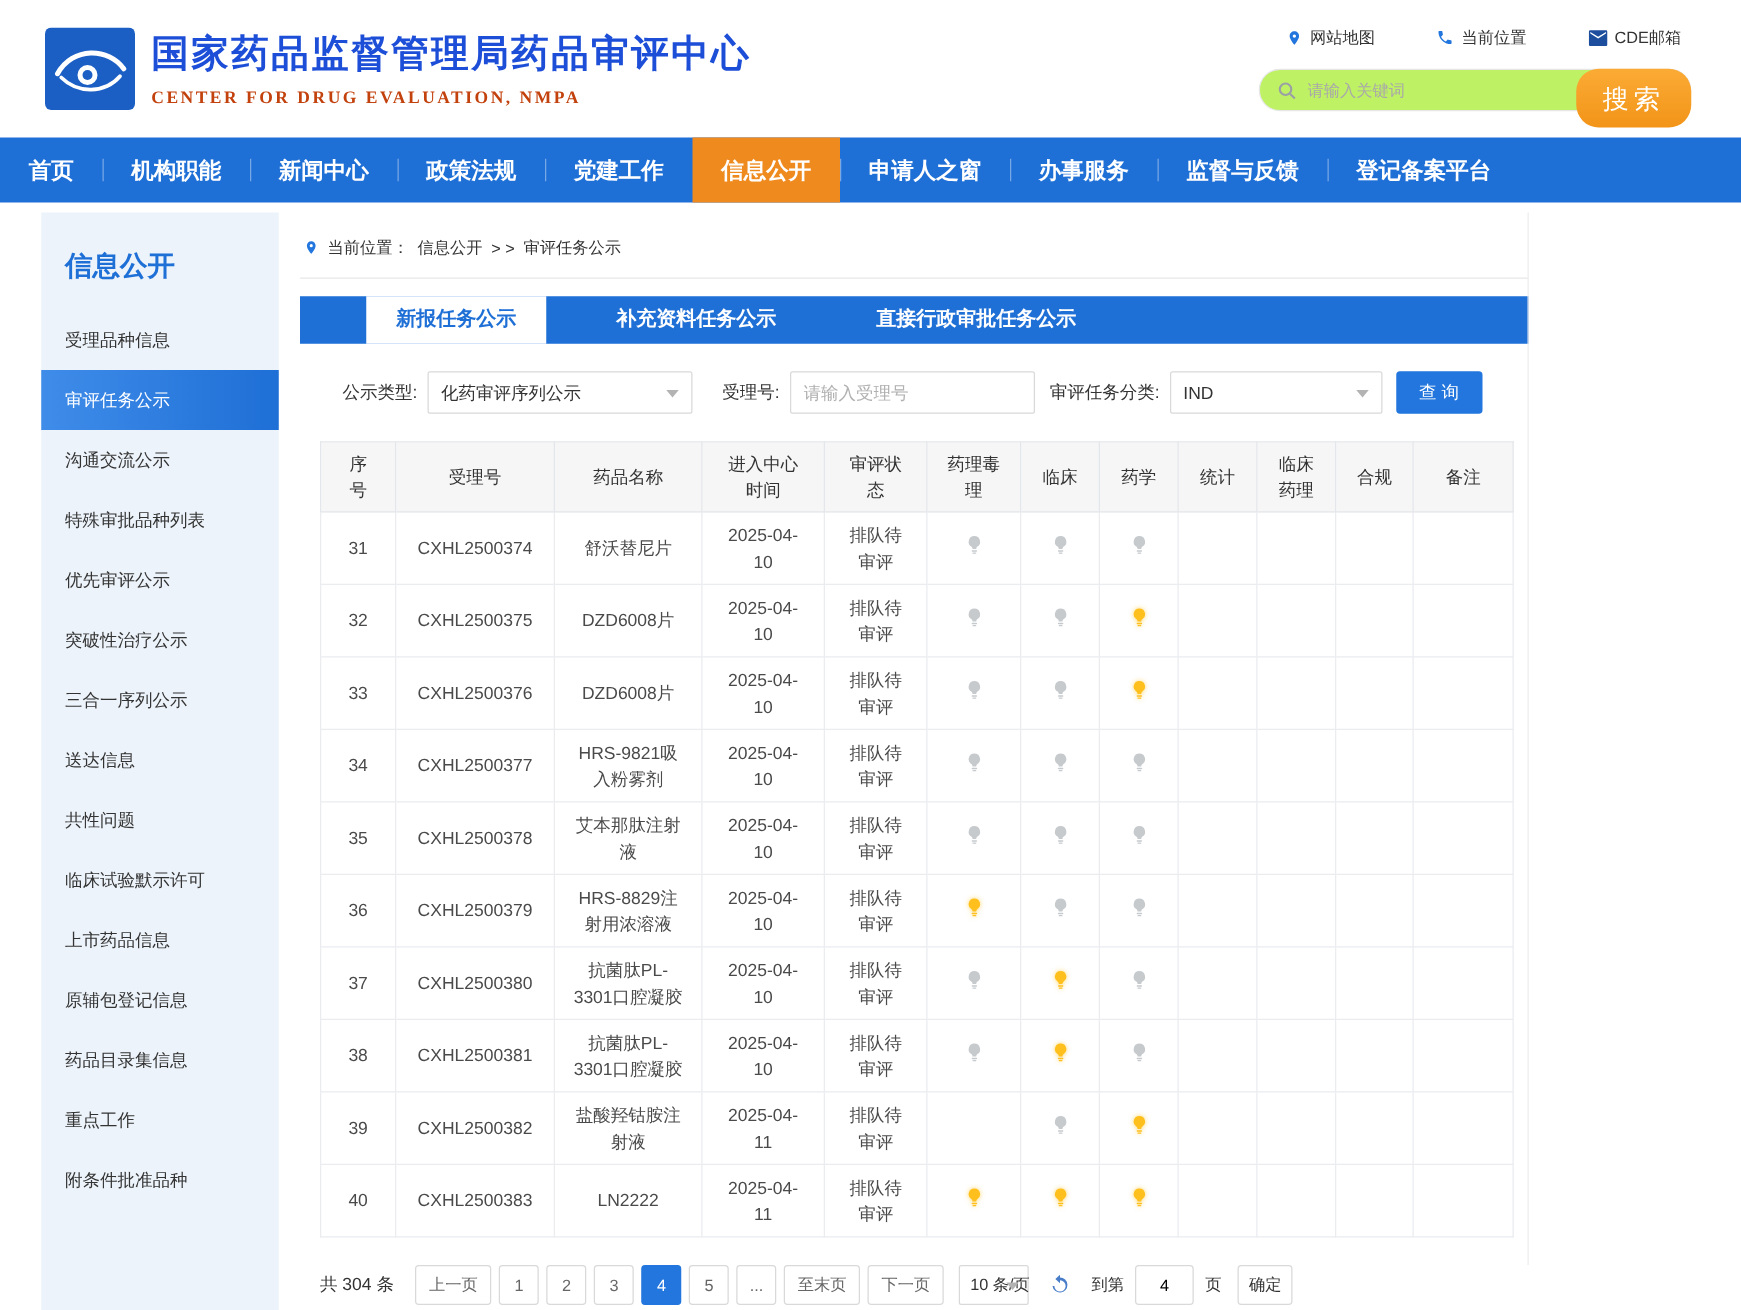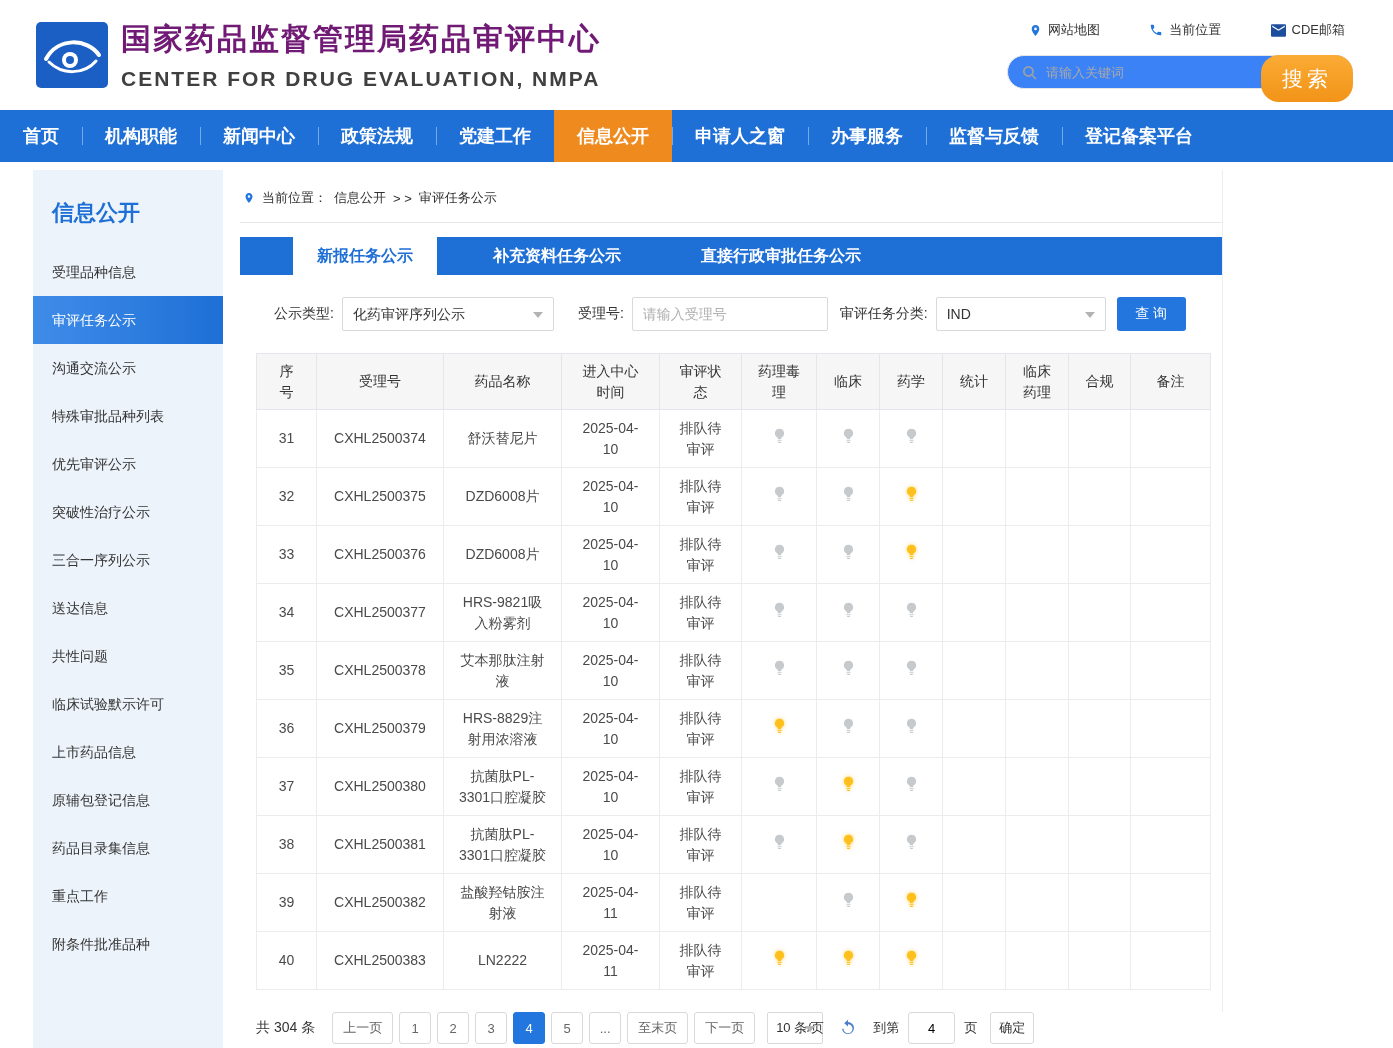--- a/index.html
+++ b/index.html
@@ -5,27 +5,27 @@
   * { margin:0; padding:0; box-sizing:border-box; }
   html,body { width:1393px; height:1048px; }
   body {
     font-family:"Liberation Sans","DejaVu Sans",sans-serif;
     background:#fff; color:#333; overflow:hidden; position:relative;
   }
   
   .site-header { height:110px; display:flex; align-items:center; padding:0 40px 0 36px; }
   .logo { flex:0 0 72px; height:66px; cursor:pointer; }
   .title-block { margin-left:13px; }
-  .site-title { font-size:30px; font-weight:bold; color:#701a75; letter-spacing:2px; white-space:nowrap; }
-  .site-subtitle { font-size:21px; font-weight:bold; color:#404040; letter-spacing:2px; margin-top:7px; white-space:nowrap; }
+  .site-title { font-size:30px; font-weight:bold; color:#1d4ed8; letter-spacing:2px; white-space:nowrap; }
+  .site-subtitle { font-size:14px; font-weight:bold; color:#c2410c; letter-spacing:2px; margin-top:7px; white-space:nowrap;font-family:Liberation Serif, serif; }
   .header-right { margin-left:auto; width:346px; display:flex; flex-direction:column; gap:16px; }
   .quick-links { display:flex; justify-content:space-between; padding:0 8px 0 22px; }
   .quick-link { display:flex; align-items:center; gap:6px; font-size:13px; color:#333; cursor:pointer; }
   .ql-icon { display:flex; }
-  .search-bar { position:relative; height:34px; background:#3b82f6; border:1px solid #e6e6e6; border-radius:17px; display:flex; align-items:flex-start; }
+  .search-bar { position:relative; height:34px; background:#bef264; border:1px solid #e6e6e6; border-radius:17px; display:flex; align-items:flex-start; }
   .search-icon { position:absolute; left:13px; top:8px; display:flex; }
   .search-input { flex:1; height:100%; border:none; outline:none; background:transparent; padding:0 98px 0 38px; font-size:13px; color:#333; }
   .search-input::placeholder { color:#a9a9a9; }
   .search-btn { position:absolute; right:-1px; top:-1px; width:92px; height:47px; border:none; border-radius:18px;
     background:linear-gradient(180deg,#fbab35,#f29418); color:#fff; font-size:21px; font-weight:normal; letter-spacing:4px; cursor:pointer; }
   
   .main-nav { height:52px; background:#1e6fd6; display:flex; align-items:center; }
   .nav-item { position:relative; height:52px; line-height:52px; padding:0 23px; color:#fff; font-size:18px; font-weight:bold; cursor:pointer; white-space:nowrap; }
   .nav-item + .nav-item::before { content:""; position:absolute; left:0; top:17px; width:1px; height:18px; background:rgba(255,255,255,.4); }
   .nav-item.active { background:#ef8a1e; }

